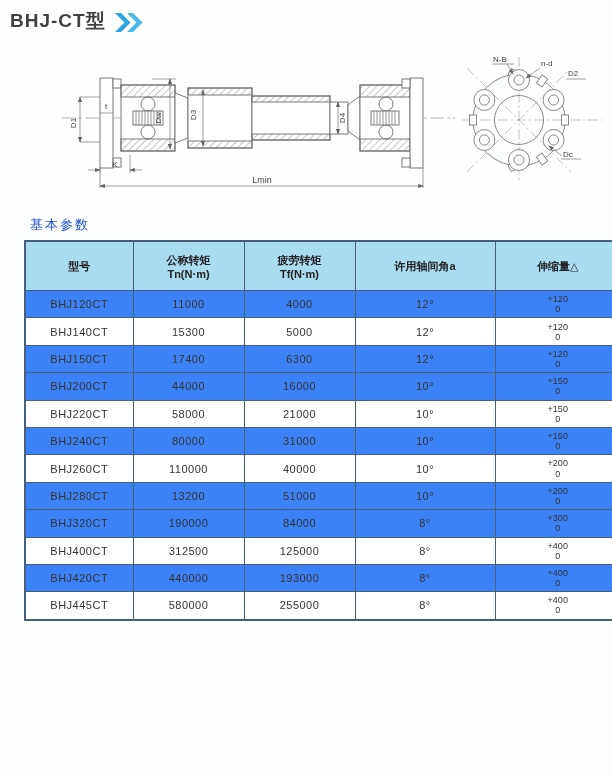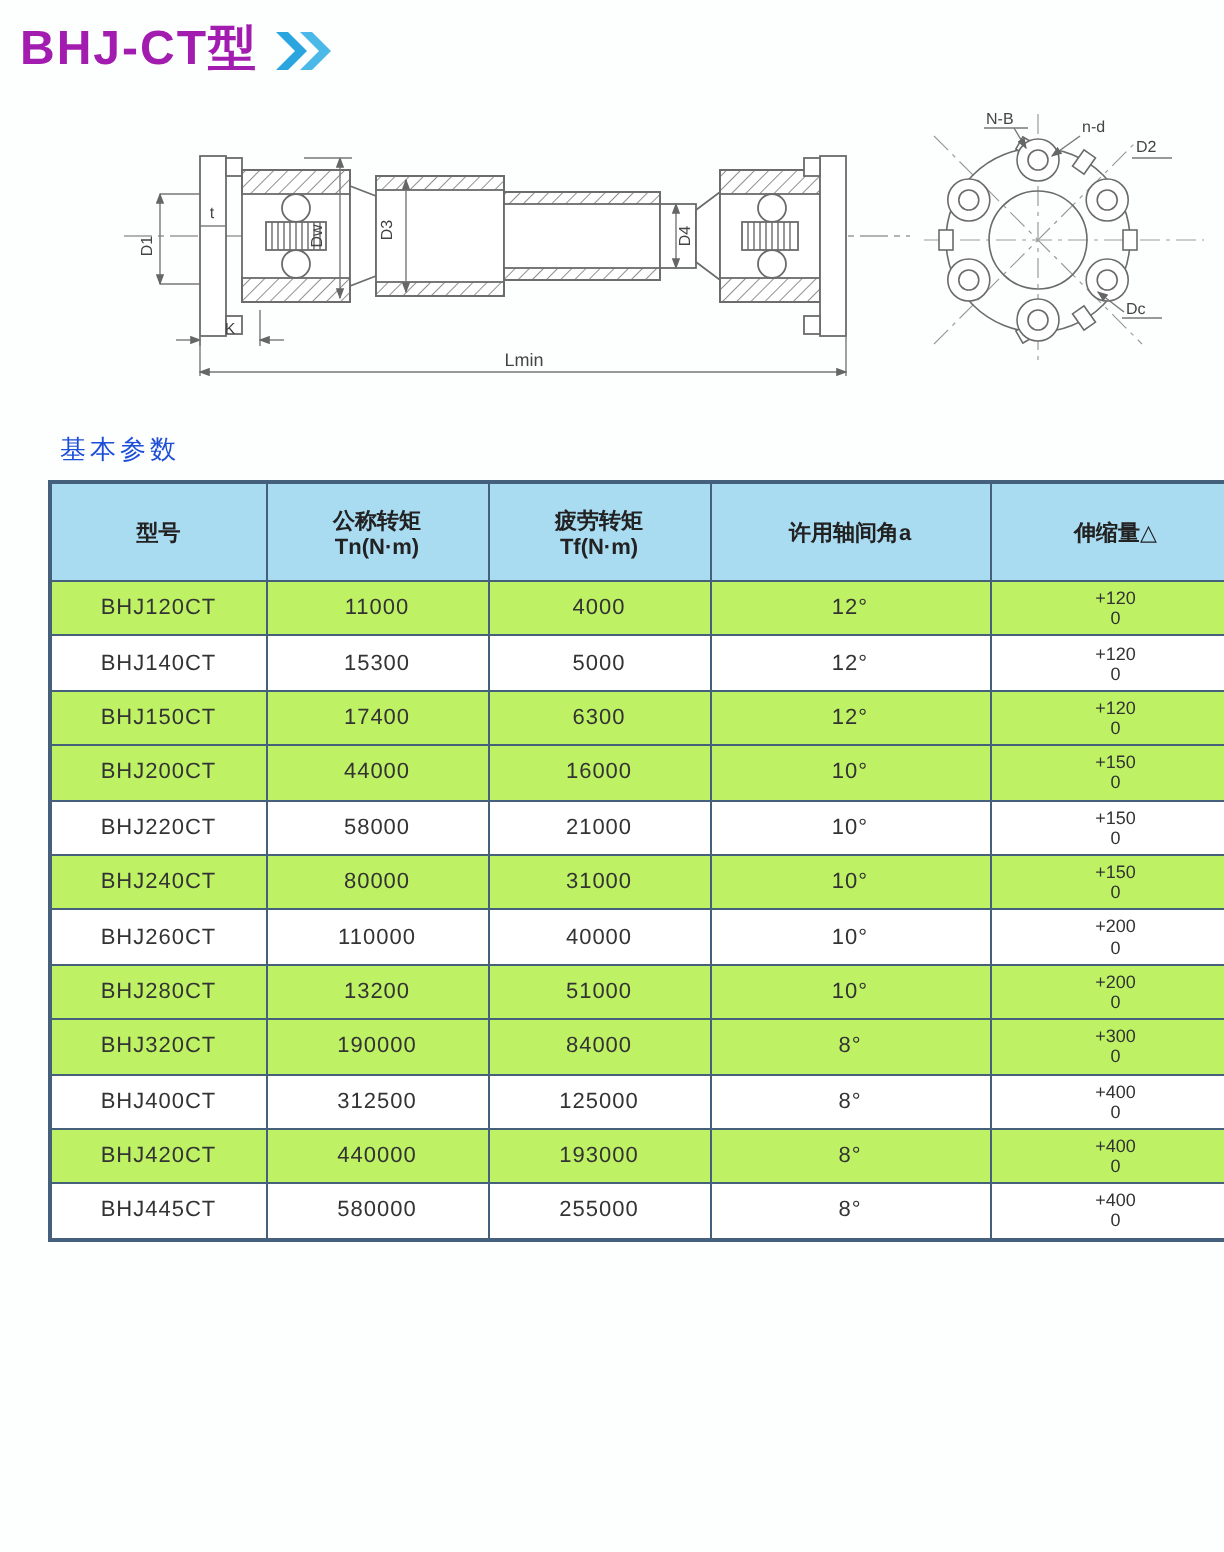--- a/index.html
+++ b/index.html
@@ -1,33 +1,33 @@
 <!DOCTYPE html>
 <html><head>
 <meta charset="utf-8">
 <style>
   html,body{margin:0;padding:0;}
   body{
     width:612px;height:776px;position:relative;background:#fdfefe;
     font-family:"Liberation Sans","DejaVu Sans",sans-serif;overflow:hidden;
   }
   .title-row{position:absolute;top:8px;left:10px;display:flex;align-items:center;gap:9px;}
-  .page-title{font-size:24px;font-weight:bold;color:#a21caf;letter-spacing:1px;margin:0;}
+  .page-title{font-size:19px;font-weight:bold;color:#404040;letter-spacing:1px;margin:0;}
   .chevrons{display:block;margin-top:3px;}
   .drawing{position:absolute;top:45px;left:0;}
   .section-label{position:absolute;top:216px;left:30px;font-size:13px;color:#1d4ed8;letter-spacing:2px;}
   table.specs{
     position:absolute;top:240px;left:24px;width:596px;
     border-collapse:collapse;table-layout:fixed;border:2px solid #44607a;
   }
   .specs th,.specs td{border:1px solid #44607a;text-align:center;padding:0;}
   .specs th{height:48px;background:#a9dbf1;font-size:11px;font-weight:bold;color:#222;}
   .specs th .sub{display:block;font-weight:bold;}
   .specs td{height:26.4px;font-size:11px;color:#333;background:#ffffff;letter-spacing:.5px;}
-  .specs tr.alt td{background:#bef264;}
+  .specs tr.alt td{background:#3b82f6;}
   .specs td.ext{font-size:9px;line-height:1.12;letter-spacing:0;}
   .specs td.ext span{display:block;}
 </style>
 </head>
 <body>
 
 <div class="title-row">
   <h1 class="page-title">BHJ-CT型</h1>
   <svg class="chevrons" width="28" height="19" viewBox="0 0 28 19">
     <polygon points="0,0 9.5,9.5 0,19 6,19 15.5,9.5 6,0" fill="#2aa5df"></polygon>

